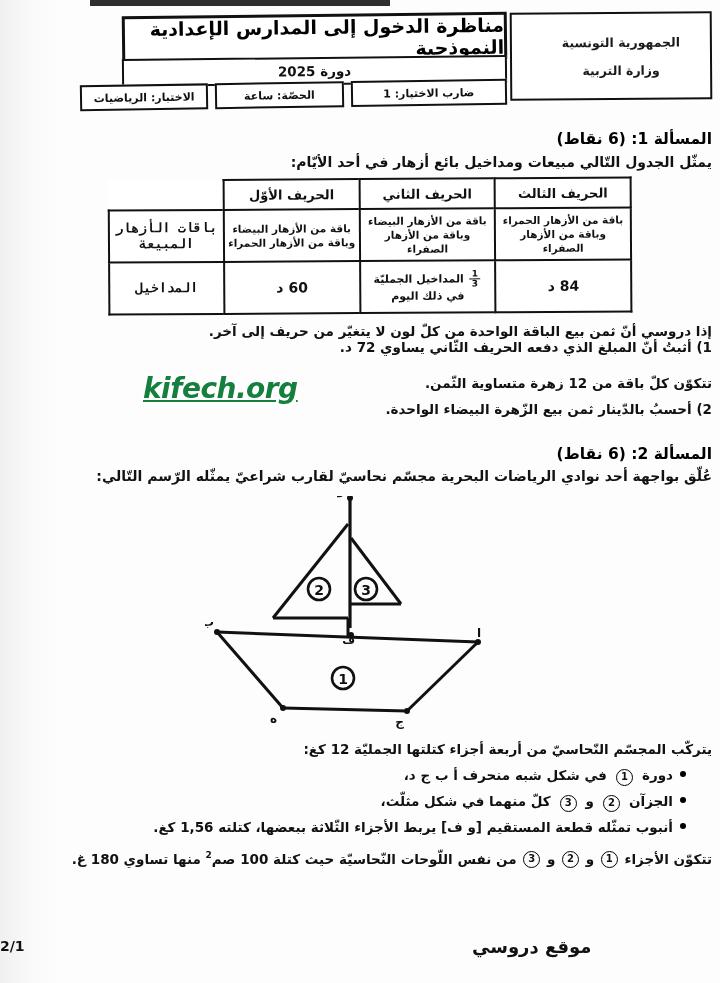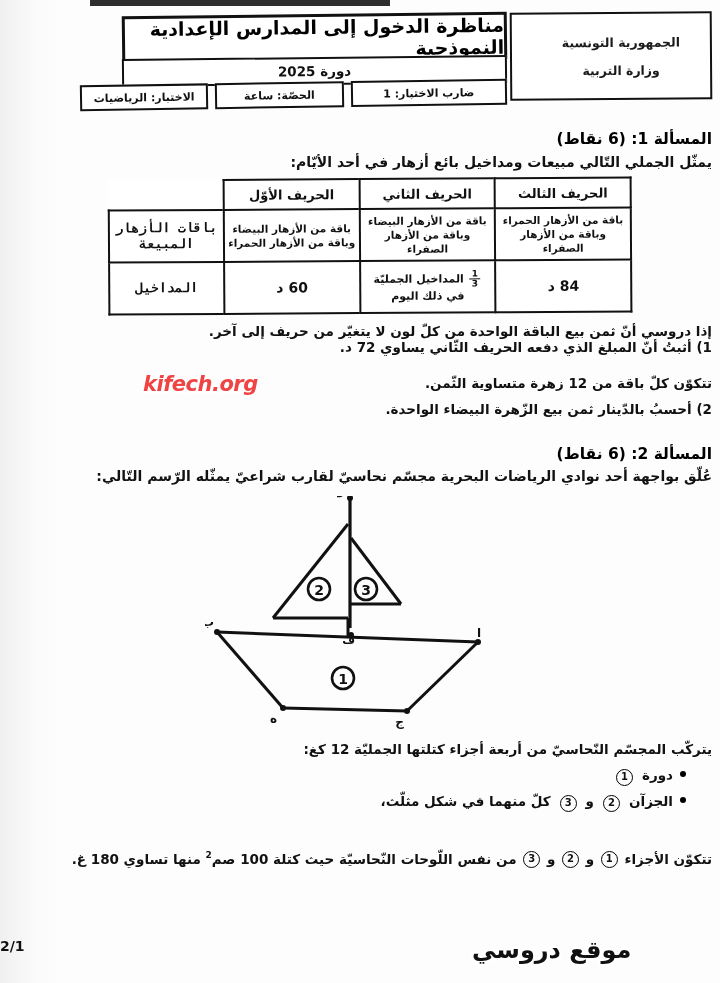--- a/index.html
+++ b/index.html
@@ -182,29 +182,30 @@
   #q1      { top: 338px; }
   #q1b     { top: 374px; }
   #q2      { top: 400px; }
 
   
   .kifech {
     position: absolute;
     top: 372px;
     left: 143px;
     font-family: "DejaVu Sans", sans-serif;
-    font-size: 21px;
+    font-size: 28px;
     font-weight: bold;
     font-style: italic;
-    color: #ef4444;
+    color: #15803d;
     letter-spacing: -0.5px;
     text-shadow:
       -2px -2px 0 #fff, 2px -2px 0 #fff, -2px 2px 0 #fff, 2px 2px 0 #fff,
       0 -2.5px 0 #fff, 0 2.5px 0 #fff, -2.5px 0 0 #fff, 2.5px 0 0 #fff;
     direction: ltr;
+    text-decoration: underline;
   }
 
   
   .boat {
     position: absolute;
     top: 496px;
     left: 205px;
     width: 345px;
     height: 240px;
   }
@@ -258,21 +259,21 @@
     left: 0; right: 8px;
     text-align: left;
     font-size: 14px;
     font-weight: bold;
     direction: ltr;
   }
   .wm-droussi {
     position: absolute;
     top: 936px;
     left: 472px;
-    font-size: 24px;
+    font-size: 18px;
     font-weight: bold;
     color: #111;
     text-shadow:
       -2px -2px 0 #fff, 2px -2px 0 #fff, -2px 2px 0 #fff, 2px 2px 0 #fff,
       0 -3px 0 #fff, 0 3px 0 #fff, -3px 0 0 #fff, 3px 0 0 #fff;
   }
   .scan-edge {
     position: absolute;
     left: 0; top: 0; bottom: 0;
     width: 62px;
@@ -303,21 +304,21 @@
       <span>دورة 2025</span>
     </div>
     <div class="hdr-subrow">
       <div class="hdr-cell c1">ضارب الاختبار: 1</div>
       <div class="hdr-cell c2">الحصّة: ساعة</div>
       <div class="hdr-cell c3">الاختبار: الرياضيات</div>
     </div>
   </div>
 
   <div class="ex-head" id="ex1-head">المسألة 1: (6 نقاط)</div>
-  <div class="para" style="top:152px">يمثّل الجملي التّالي مبيعات ومداخيل بائع أزهار في أحد الأيّام:</div>
+  <div class="para" style="top:152px">يمثّل الجدول التّالي مبيعات ومداخيل بائع أزهار في أحد الأيّام:</div>
 
   <div class="tbl-wrap">
     <table class="flowers">
       <tbody>
           <tr>
         <th class="hcell">الحريف الثالث</th>
         <th class="hcell">الحريف الثاني</th>
         <th class="hcell">الحريف الأوّل</th>
         <th class="corner col-label"></th>
       </tr>
@@ -403,34 +404,41 @@
     </svg>
   </div>
 
   <div class="blist" id="b-intro">يتركّب المجسّم النّحاسيّ من أربعة أجزاء كتلتها الجمليّة 12 كغ:</div>
 
   <div class="blist" id="bul1">
     <div class="bullet-row">
       <span class="dot"></span>
       <span>دورة</span>
       <span class="cnum">1</span>
+      <span>في شكل شبه منحرف أ ب ج د،</span>
     </div>
   </div>
 
   <div class="blist" id="bul2">
     <div class="bullet-row">
       <span class="dot"></span>
       <span>الجزآن</span>
       <span class="cnum">2</span>
       <span>و</span>
       <span class="cnum">3</span>
       <span>كلّ منهما في شكل مثلّث،</span>
     </div>
   </div>
 
+  <div class="blist" id="bul3">
+    <div class="bullet-row">
+      <span class="dot"></span>
+      <span>أنبوب تمثّله قطعة المستقيم [و ف] يربط الأجزاء الثّلاثة ببعضها، كتلته 1,56 كغ.</span>
+    </div>
+  </div>
 
   <div class="blist" id="b-last">
     <div style="text-align:right">
       <span>تتكوّن الأجزاء</span>
       <span class="cnum">1</span>
       <span>و</span>
       <span class="cnum">2</span>
       <span>و</span>
       <span class="cnum">3</span>
       <span>من نفس اللّوحات النّحاسيّة حيث كتلة 100 صم</span><span class="sup2">2</span>

